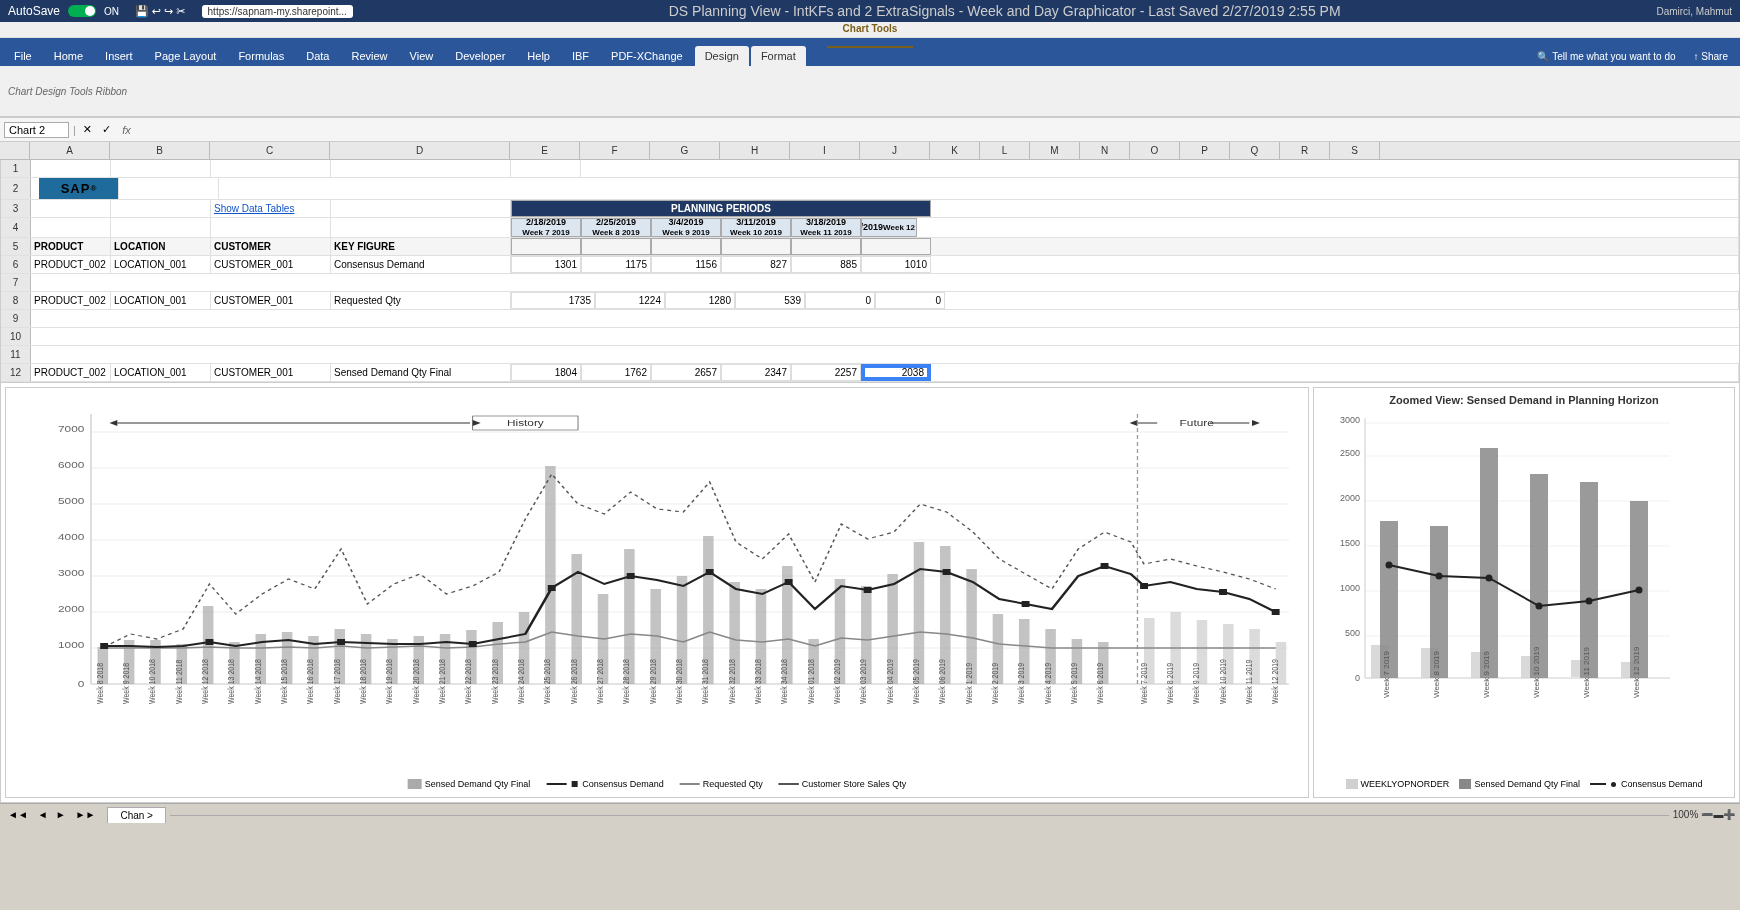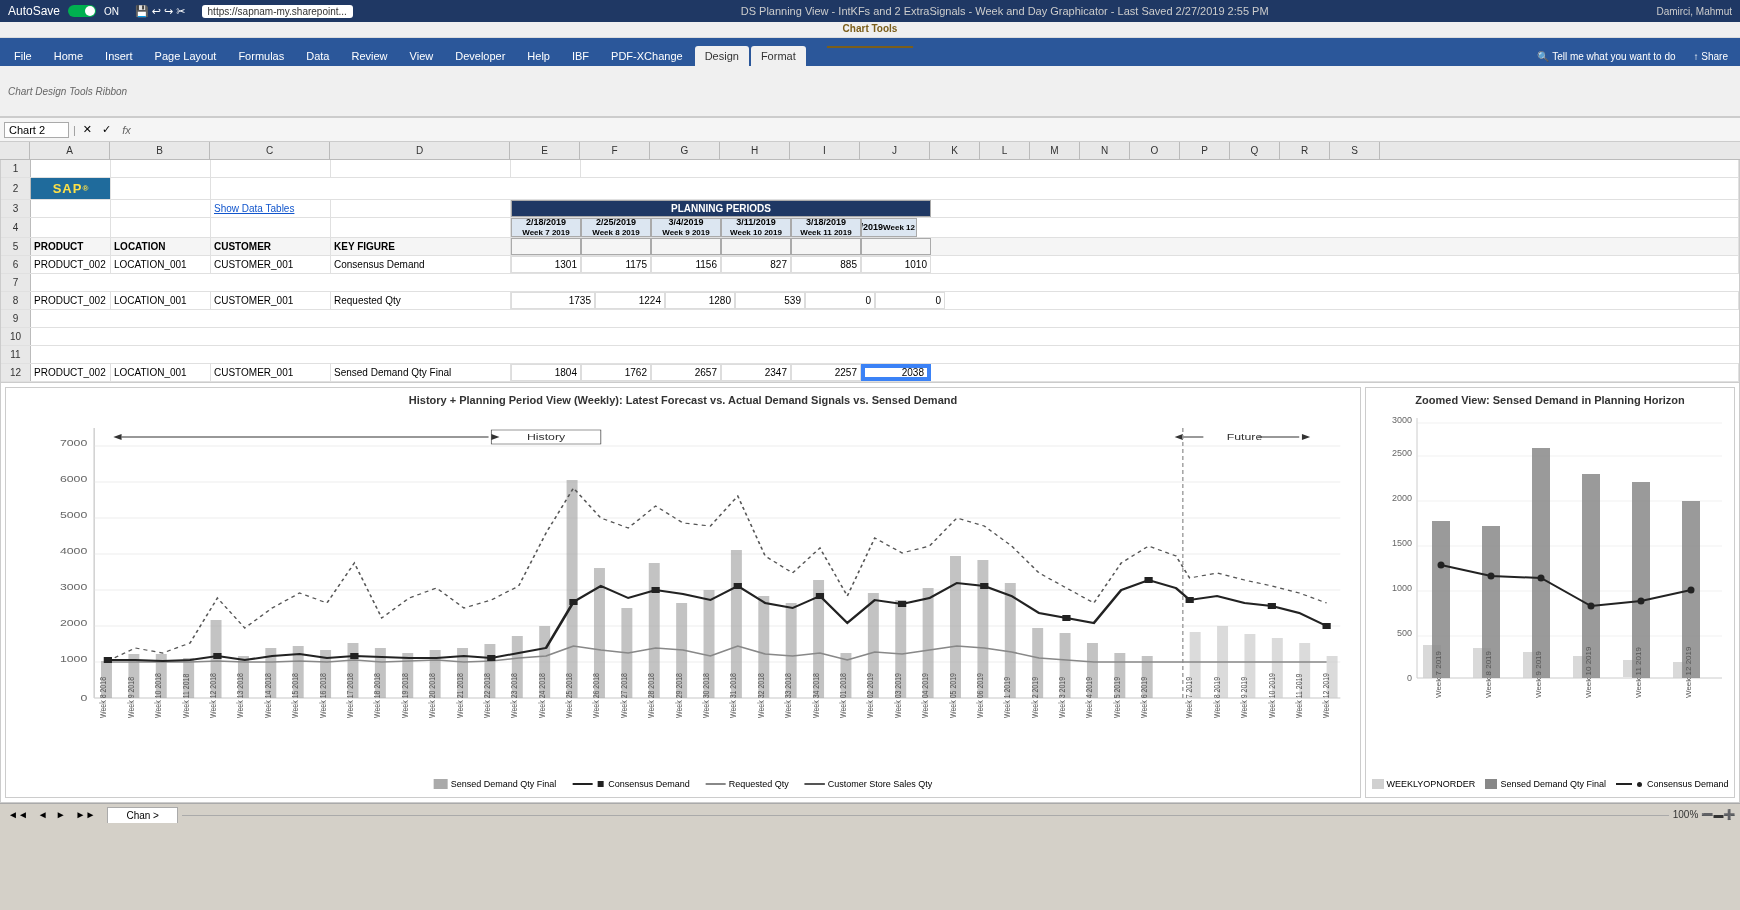--- a/index.html
+++ b/index.html
@@ -1,21 +1,21 @@
 <!DOCTYPE html>
 <html><head>
   <meta charset="utf-8">
   <style>
     * { margin: 0; padding: 0; box-sizing: border-box; }
     body { font-family: 'Segoe UI', Arial, sans-serif; font-size: 11px; background: #d4d0c8; width: 1740px; height: 910px; overflow: hidden; }
 
     
     .title-bar { background: #1f3864; color: white; height: 22px; display: flex; align-items: center; padding: 0 8px; font-size: 11px; justify-content: space-between; }
     .title-bar-left { display: flex; align-items: center; gap: 8px; }
-    .title-bar-center { font-size: 11px; color: #ccc; }
+    .title-bar-center { font-size: 14px; color: #ccc; }
     .title-bar-right { font-size: 10px; color: #ccc; }
 
     
     .ribbon-tabs { background: #2b579a; height: 28px; display: flex; align-items: flex-end; padding: 0 4px; gap: 2px; }
     .ribbon-tab { color: white; font-size: 11px; padding: 4px 10px; cursor: pointer; background: transparent; border: none; }
     .ribbon-tab.active { background: #f0f0f0; color: #333; border-radius: 3px 3px 0 0; }
 
     
     .formula-bar { background: #f5f5f5; height: 24px; border-bottom: 1px solid #ccc; display: flex; align-items: center; padding: 0 4px; gap: 4px; font-size: 11px; }
     .name-box { width: 60px; border: 1px solid #aaa; padding: 1px 4px; font-size: 11px; }
@@ -125,21 +125,21 @@
     <div class="cell" style="width:80px;"></div>
     <div class="cell" style="width:100px;"></div>
     <div class="cell" style="width:120px;"></div>
     <div class="cell" style="width:180px;"></div>
     <div class="cell" style="width:70px;"></div>
     <div class="cell" style="flex:1;"></div>
   </div>
 
   <div class="row" style="height:22px;">
     <div class="row-num">2</div>
-    <div class="cell" style="width:80px; background:#1f6b9c; color:#fde047; font-weight:bold; font-size:14px; justify-content:center;">
+    <div class="cell" style="width:80px; background:#1f6b9c; color:#000000; font-weight:bold; font-size:14px; justify-content:center;margin-left:8px;">
       <span style="font-weight:900; letter-spacing:1px; font-size:13px;">SAP</span>
       <span style="font-size:8px; vertical-align:bottom;">®</span>
     </div>
     <div class="cell" style="width:100px;"></div>
     <div class="cell" style="flex:1;"></div>
   </div>
 
   <div class="row">
     <div class="row-num">3</div>
     <div class="cell" style="width:80px;"></div>
@@ -260,21 +260,20 @@
     <div class="cell data" style="width:70px; border:1px solid #ddd;">2257</div>
     <div class="cell data" style="width:70px; border:4px solid #3b82f6;">2038</div>
     <div class="cell" style="flex:1;"></div>
   </div>
 
 </div>
 
 <div style="display:flex; background:white; border:1px solid #ccc; border-top:none; height:420px; padding:4px; gap:4px;">
 
   <div style="flex:1; border:1px solid #ccc; padding:6px; background:white; position:relative; overflow:hidden;">
-    <div style="text-align:center; font-size:11px; font-weight:bold; color:#333; margin-bottom:2px;">History + Planning Period View (Weekly): Latest Forecast vs. Actual Demand Signals vs. Sensed Demand</div>
 
     <svg width="100%" height="340" viewBox="0 0 980 340" preserveAspectRatio="none">
 
       <rect width="980" height="340" fill="white"></rect>
 
       <line x1="60" y1="20" x2="60" y2="290" stroke="#ccc" stroke-width="1"></line>
 
       <line x1="60" y1="290" x2="970" y2="290" stroke="#ccc" stroke-width="1"></line>
 
       <text x="55" y="293" font-size="9" text-anchor="end" fill="#666">0</text>
@@ -449,21 +448,21 @@
         <div style="width:20px; height:2px; background:#888; display:inline-block; vertical-align:middle;"></div>
         <span>Requested Qty</span>
       </div>
       <div class="legend-item">
         <div style="width:20px; height:2px; background:#555; display:inline-block; vertical-align:middle; border-top: 2px dashed #555;"></div>
         <span>Customer Store Sales Qty</span>
       </div>
     </div>
   </div>
 
-  <div style="width:370px; border:1px solid #ccc; padding:6px; background:white; position:relative; overflow:hidden;">
+  <div style="width:422px; border:1px solid #ccc; padding:6px; background:white; position:relative; overflow:hidden;">
     <div style="text-align:center; font-size:11px; font-weight:bold; color:#333; margin-bottom:2px;">Zoomed View: Sensed Demand in Planning Horizon</div>
 
     <svg width="360" height="330" viewBox="0 0 360 330">
       <rect width="360" height="330" fill="white"></rect>
 
       <line x1="45" y1="10" x2="45" y2="270" stroke="#ccc" stroke-width="1"></line>
 
       <line x1="45" y1="270" x2="350" y2="270" stroke="#ccc" stroke-width="1"></line>
 
       <text x="40" y="273" font-size="9" text-anchor="end" fill="#666">0</text>
@@ -529,16 +528,16 @@
     </div>
   </div>
 
 </div>
 
 <div style="background:#d4d0c8; height:22px; display:flex; align-items:center; border-top:1px solid #aaa; padding:0 4px; gap:4px;">
   <span style="cursor:pointer; font-size:10px; padding:0 4px;">◄◄</span>
   <span style="cursor:pointer; font-size:10px; padding:0 2px;">◄</span>
   <span style="cursor:pointer; font-size:10px; padding:0 2px;">►</span>
   <span style="cursor:pointer; font-size:10px; padding:0 4px;">►►</span>
-  <div style="background:white; border:1px solid #aaa; border-bottom:none; padding:2px 18px; font-size:10px; cursor:pointer; margin-left:4px;">Chan &gt;</div>
+  <div style="background:white; border:1px solid #aaa; border-bottom:none; padding:2px 12px; font-size:10px; cursor:pointer; margin-left:4px;">Chan &gt;</div>
   <div style="flex:1; border-top:1px solid #aaa; align-self:flex-end; height:50%;"></div>
   <span style="font-size:10px; color:#333;">100% ➖▬➕</span>
 </div>
 
 </body></html>

